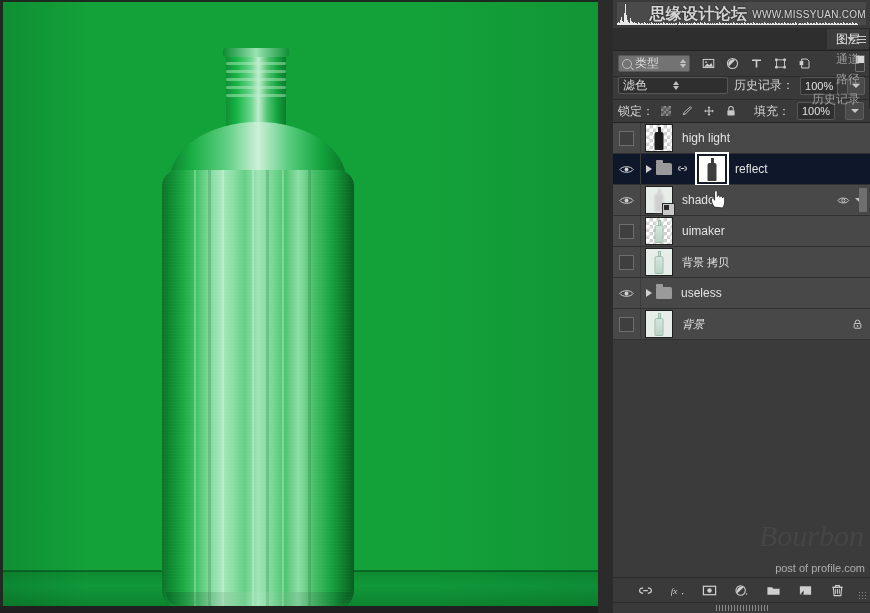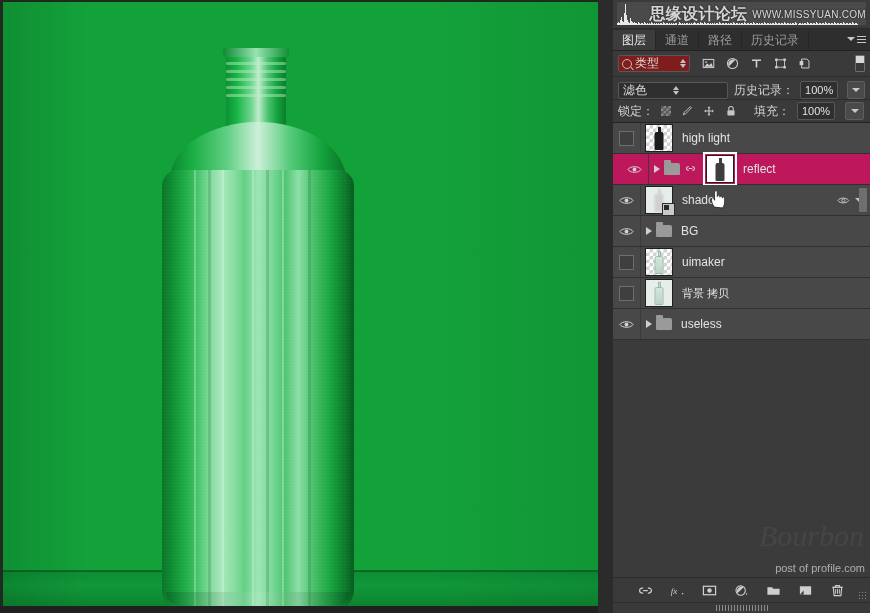--- a/index.html
+++ b/index.html
@@ -74,56 +74,56 @@
   .hbar{position:absolute;bottom:0;width:2px;background:#e9e9e9;}
   .histo-wm{position:absolute;left:0;top:0;width:100%;height:100%;
       display:flex;align-items:center;justify-content:flex-end;
       padding-right:4px;box-sizing:border-box;gap:5px;
       font-size:10px;color:rgba(255,255,255,.82);
       text-shadow:0 0 2px rgba(0,0,0,.85);letter-spacing:.3px;pointer-events:none;}
   .histo-wm .cn{font-size:16px;font-weight:bold;}
 
   
   .tabs{display:flex;align-items:flex-end;height:21px;background:#2e2e2e;
-      border-bottom:1px solid #222;position:relative;}
+      border-bottom:1px solid #222;position:relative;flex-direction:column;}
   .tab{padding:3px 9px 3px 9px;font-size:12px;color:#9d9d9d;line-height:14px;
       border-right:1px solid #262626;}
   .tab.active{background:#3c3c3c;color:#e6e6e6;}
   .panel-menu{position:absolute;right:5px;top:3px;width:18px;height:14px;
       display:flex;align-items:center;gap:2px;}
   .pm-tri{width:0;height:0;border-left:4px solid transparent;
       border-right:4px solid transparent;border-top:4px solid #c8c8c8;}
   .pm-lines{display:flex;flex-direction:column;gap:2px;}
   .pm-lines i{display:block;width:9px;height:1px;background:#c8c8c8;}
 
   
   .filter-row{display:flex;align-items:center;height:25px;padding:0 5px;
       background:#3a3a3a;border-bottom:1px solid #2c2c2c;gap:8px;}
   .kind-select{display:flex;align-items:center;height:17px;width:72px;
-      background:#7f1d1d;border:1px solid #575757;border-radius:2px;
+      background:#737373;border:1px solid #575757;border-radius:2px;
       padding:0 3px;box-sizing:border-box;gap:3px;}
   .mag{width:8px;height:8px;border:1.3px solid #bdbdbd;border-radius:50%;
       position:relative;flex:none;}
   .mag:after{content:"";position:absolute;right:-3px;bottom:-2px;width:4px;
       height:1.3px;background:#bdbdbd;transform:rotate(45deg);}
   .kind-label{font-size:12px;color:#ddd;flex:1;}
   .stepper{display:flex;flex-direction:column;gap:1px;}
   .stepper i{width:0;height:0;border-left:3px solid transparent;
       border-right:3px solid transparent;}
   .stepper i.up{border-bottom:4px solid #c2c2c2;}
   .stepper i.dn{border-top:4px solid #c2c2c2;}
   .ficons{display:flex;align-items:center;gap:11px;flex:1;justify-content:flex-start;
       margin-left:4px;}
   .ficon{width:13px;height:13px;color:#cfcfcf;display:block;}
   .toggle-pill{width:8px;height:15px;margin-left:auto;
       background:linear-gradient(180deg,#d8d8d8 0%,#d8d8d8 45%,#3a3a3a 45%,#3a3a3a 100%);
       border:1px solid #6d6d6d;border-radius:1px;}
 
   
-  .blend-row{display:flex;align-items:flex-end;height:22px;padding:0 5px;gap:6px;
+  .blend-row{display:flex;align-items:flex-start;height:22px;padding:0 5px;gap:6px;
       background:#3a3a3a;border-bottom:1px solid #2c2c2c;}
   .blend-select{display:flex;align-items:center;width:118px;height:17px;
       background:#2f2f2f;border:1px solid #575757;border-radius:2px;
       padding:0 4px;box-sizing:border-box;}
   .blend-select span{flex:1;font-size:12px;color:#ddd;}
   .lbl{font-size:12px;color:#d2d2d2;white-space:nowrap;}
   .numfield{display:flex;align-items:center;background:#2f2f2f;
       border:1px solid #575757;border-radius:2px;height:16px;padding:0 4px;}
   .numfield span{font-size:11px;color:#e2e2e2;}
   .numdrop{width:17px;height:16px;background:#4a4a4a;border:1px solid #5e5e5e;
@@ -140,21 +140,21 @@
   .checker{width:10px;height:10px;
       background:
         linear-gradient(45deg,#8a8a8a 25%,transparent 25%,transparent 75%,#8a8a8a 75%),
         linear-gradient(45deg,#8a8a8a 25%,#555 25%,#555 75%,#8a8a8a 75%);
       background-size:5px 5px;background-position:0 0,2.5px 2.5px;}
 
   
   .layer-list{position:relative;background:#3b3b3b;}
   .layer{position:relative;display:flex;align-items:center;height:30px;
       border-bottom:1px solid #303030;background:#484848;}
-  .layer.sel{background:#be185d;padding-left:8px;}
+  .layer.sel{background:#0f172a;}
   .eye-cell{width:27px;height:30px;display:flex;align-items:center;
       justify-content:center;border-right:1px solid #3b3b3b;flex:none;}
   .eye{width:15px;height:11px;display:block;color:#d2d2d2;}
   .eye-box{width:13px;height:13px;border:1px solid #6e6e6e;background:#3f3f3f;}
   .arrow{width:0;height:0;border-top:4.5px solid transparent;
       border-bottom:4.5px solid transparent;border-left:6px solid #cfcfcf;
       margin-left:5px;flex:none;}
   .folder{width:16px;height:12px;margin-left:4px;flex:none;
       background:#9a9a9a;border-radius:1px 2px 1px 1px;position:relative;}
   .folder:before{content:"";position:absolute;left:0;top:-3px;width:7px;height:3px;
@@ -657,31 +657,20 @@
               <svg class="fx-eye" viewBox="0 0 16 12">
                 <path d="M1 6 C3.5 2 12 2 14.5 6 C12 10 3.5 10 1 6 Z" fill="none" stroke="currentColor" stroke-width="1.1"></path>
                 <circle cx="7.8" cy="6" r="2" fill="none" stroke="currentColor" stroke-width="1.1"></circle>
               </svg>
               <span class="tri-small"></span>
             </span>
             <div class="row-scroll"></div>
           </div>
           <div class="layer">
             <div class="eye-cell">
-              <svg class="eye" viewBox="0 0 18 12">
-                <path d="M1 6 C4 1.5 14 1.5 17 6 C14 10.5 4 10.5 1 6 Z" fill="none" stroke="currentColor" stroke-width="1.2"></path>
-                <circle cx="9" cy="6" r="2.3" fill="currentColor"></circle>
-              </svg>
-            </div>
-            <span class="arrow"></span>
-            <span class="folder"></span>
-            <span class="lname">BG</span>
-          </div>
-          <div class="layer">
-            <div class="eye-cell">
               <span class="eye-box"></span>
             </div>
             <div class="thumb">
               <span class="tb-bottle glass">
                 <i class="tb-neck"></i>
                 <i class="tb-body"></i>
               </span>
             </div>
             <span class="lname">uimaker</span>
           </div>
@@ -700,20 +689,39 @@
           <div class="layer">
             <div class="eye-cell">
               <svg class="eye" viewBox="0 0 18 12">
                 <path d="M1 6 C4 1.5 14 1.5 17 6 C14 10.5 4 10.5 1 6 Z" fill="none" stroke="currentColor" stroke-width="1.2"></path>
                 <circle cx="9" cy="6" r="2.3" fill="currentColor"></circle>
               </svg>
             </div>
             <span class="arrow"></span>
             <span class="folder"></span>
             <span class="lname">useless</span>
+          </div>
+          <div class="layer">
+            <div class="eye-cell">
+              <span class="eye-box"></span>
+            </div>
+            <div class="thumb solid">
+              <span class="tb-bottle glass">
+                <i class="tb-neck"></i>
+                <i class="tb-body"></i>
+              </span>
+            </div>
+            <span class="lname cn italic">背景</span>
+            <span class="right-ic">
+              <svg class="lock-s" viewBox="0 0 14 14">
+                <path d="M4.2 6.5 V4.8 a2.8 2.8 0 0 1 5.6 0 V6.5" fill="none" stroke="currentColor" stroke-width="1.2"></path>
+                <rect x="2.8" y="6.4" width="8.4" height="6" rx="1" fill="none" stroke="currentColor" stroke-width="1.2"></rect>
+                <circle cx="7" cy="9.4" r="1" fill="currentColor"></circle>
+              </svg>
+            </span>
           </div>
         </div>
 
       <div class="empty-zone">
         <div class="wm-script">Bourbon</div>
         <div class="wm-uimaker">post of profile.com</div>
       </div>
 
       <div class="footer">
         <svg class="fbtn" viewBox="0 0 16 16">

